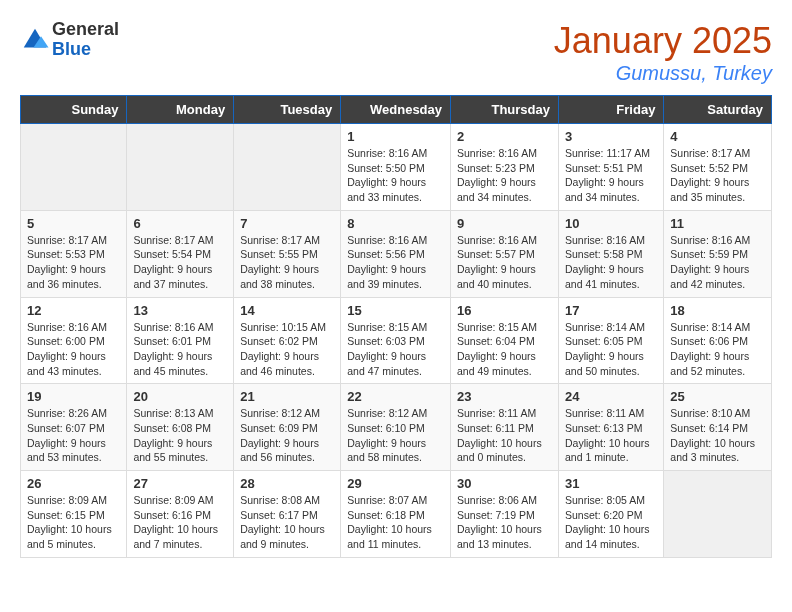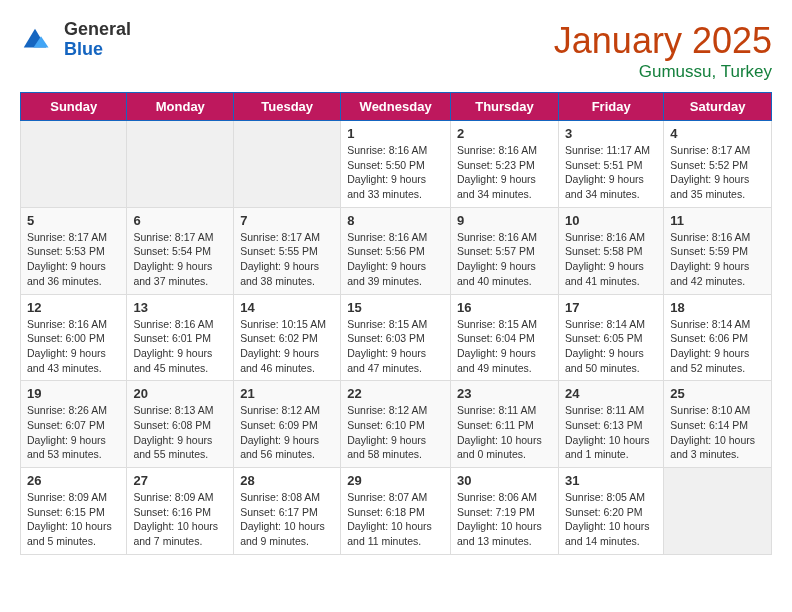--- a/index.html
+++ b/index.html
@@ -12,21 +12,20 @@
     }
     .header {
       display: flex;
       justify-content: space-between;
       align-items: flex-start;
       margin-bottom: 10px;
     }
     .logo {
       display: flex;
       align-items: center;
-      gap: 12px;
     }
     .logo-text {
       display: flex;
       flex-direction: column;
       line-height: 1.1;
     }
     .logo-general {
       font-size: 18px;
       font-weight: bold;
       color: #333;
@@ -43,32 +42,33 @@
     }
     .title-block {
       text-align: right;
     }
     .month-title {
       font-size: 36px;
       color: #c2410c;
       font-weight: normal;
     }
     .location {
-      font-size: 17px;
-      color: #15803d;
+      font-size: 20px;
+      color: #3b82f6;
+      font-style: italic;
     }
     .calendar {
       width: 100%;
       border-collapse: collapse;
       border: 1px solid #ccc;
     }
     .calendar th {
-      background-color: #be185d;
+      background-color: #404040;
       color: #fff;
-      text-align: center;
+      text-align: right;
       padding: 6px 8px;
       font-size: 13px;
       border: 1px solid #1565c0;
     }
     .calendar td {
       vertical-align: top;
       padding: 5px 6px;
       border: 1px solid #ddd;
       width: 113px;
       min-height: 80px;

